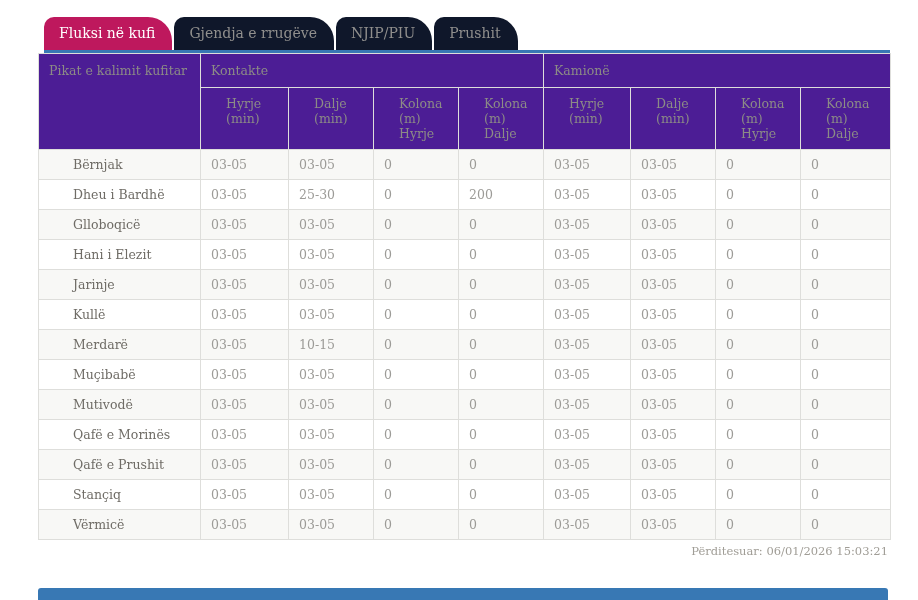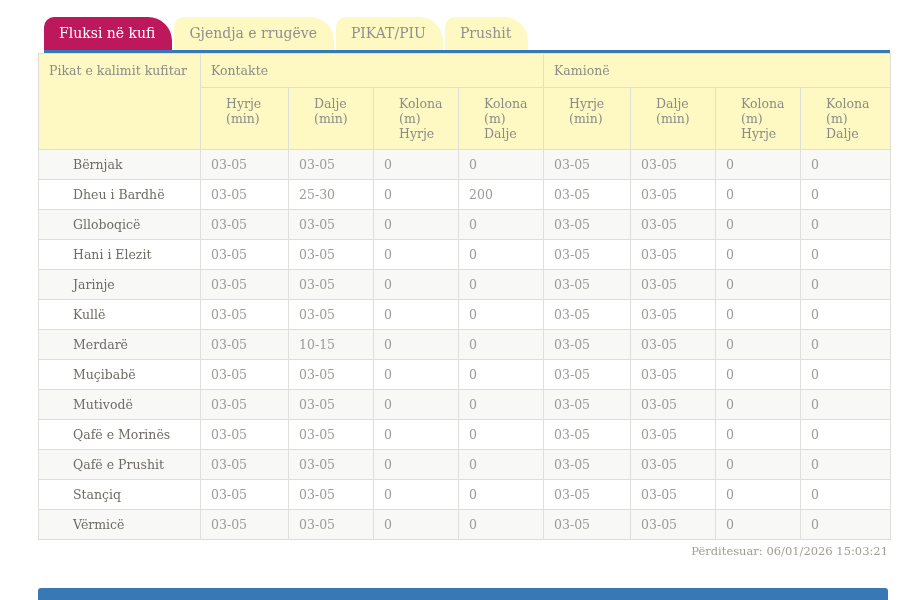--- a/index.html
+++ b/index.html
@@ -5,21 +5,21 @@
   * { margin: 0; padding: 0; box-sizing: border-box; }
   html, body { width: 918px; height: 600px; background: #ffffff; overflow: hidden; }
   body { font-family: "DejaVu Serif", serif; }
 
   .widget { width: 852px; margin: 0 auto 0 38px; padding-top: 17px; position: relative; height: 600px; }
 
   
   .tabbar { display: flex; align-items: flex-end; margin-left: 6px; height: 33px; }
   .tab {
     display: inline-block;
-    background: #fef9c3;
+    background: #0f172a;
     color: #908f8d;
     font-size: 14px;
     line-height: 16px;
     padding: 8px 17px 9px 15px;
     border-radius: 10px 24px 0 0;
     margin-right: 2px;
     cursor: pointer;
     white-space: nowrap;
   }
   .tab.active { background: #be185d; color: #ffffff; }
@@ -39,21 +39,21 @@
   table { border-collapse: collapse; width: 852px; table-layout: fixed; }
   th, td {
     border: 1px solid #dededb;
     text-align: left;
     vertical-align: top;
     font-weight: 400;
     font-size: 12.5px;
     line-height: 15px;
     overflow: hidden;
   }
-  thead th { background: #fef9c3; color: #8c8b86; }
+  thead th { background: #4c1d95; color: #8c8b86; }
   thead tr.group-row th { padding: 9px 10px; }
   thead tr.cols-row th { padding: 8px 25px; }
   th.corner { vertical-align: top; }
   tbody td { padding: 7px 10px; }
   tbody td.name { color: #6f6c66; padding-left: 34px; }
   tbody td.val { color: #9c9b97; }
   tbody tr.odd { background: #f8f8f6; }
   tbody tr.even { background: #ffffff; }
 
   
@@ -75,21 +75,21 @@
   }
 </style>
 </head>
 <body>
 
 <div class="widget">
 
   <div class="tabbar" id="tabbar">
       <div class="tab active">Fluksi në kufi</div>
       <div class="tab">Gjendja e rrugëve</div>
-      <div class="tab">PIKAT/PIU</div>
+      <div class="tab">NJIP/PIU</div>
       <div class="tab">Prushit</div>
     </div>
   <div class="tab-underline"></div>
 
 
   <table>
     <colgroup>
       <col style="width:162px">
       <col style="width:88px">
         <col style="width:85px">

